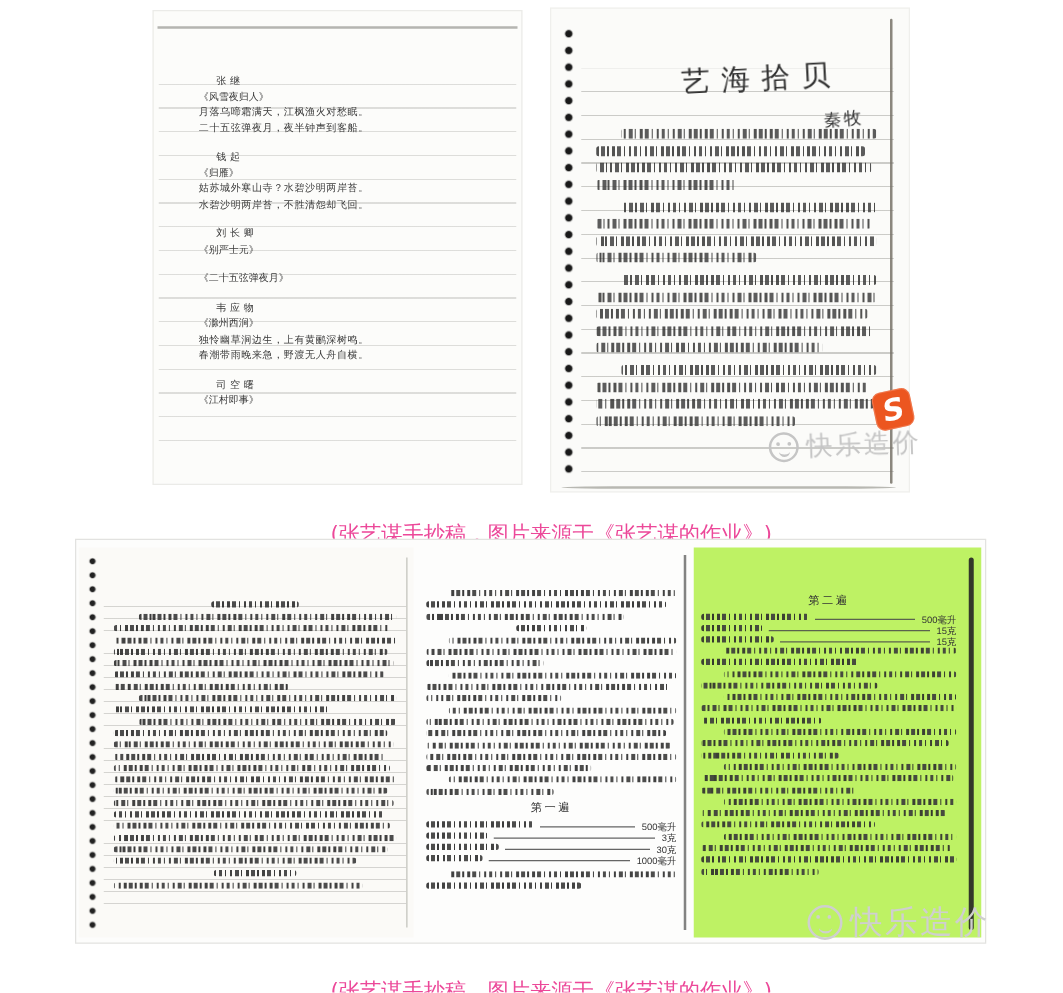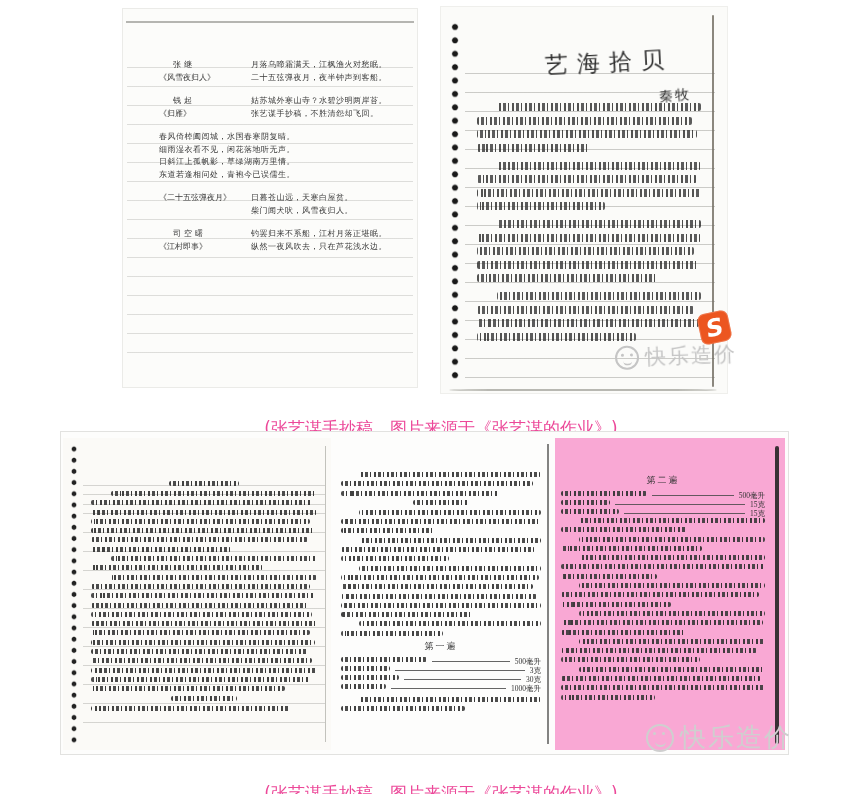--- a/index.html
+++ b/index.html
@@ -8,21 +8,21 @@
   figure{margin:0;}
 
   
   .scan-tl{position:absolute;left:122px;top:8px;width:296px;height:380px;
     background:#fcfcfa;border:1px solid #ebebe8;box-sizing:border-box;}
   .tl-topedge{position:absolute;left:3px;right:3px;top:12px;height:2px;background:#8f8f8a;opacity:.65;}
   .tl-rules{position:absolute;left:4px;right:4px;top:40px;bottom:26px;
     background:repeating-linear-gradient(180deg,transparent 0 18px,rgba(150,150,145,.30) 18px 19px);}
   .poems{position:absolute;left:36px;right:10px;top:50px;color:#383838;
     font-family:"DejaVu Sans",sans-serif;font-size:8px;line-height:12.5px;filter:blur(.25px);}
-  .poem{display:flex;margin-bottom:11px;}
+  .poem{display:flex;margin-bottom:11px;flex-direction:column;}
   .poem-label{width:92px;flex:none;display:flex;flex-direction:column;}
   .poem-author{padding-left:14px;letter-spacing:3px;white-space:nowrap;}
   .poem-title{letter-spacing:0;white-space:nowrap;}
   .poem-verses{flex:1;}
   .poem-verse{white-space:nowrap;letter-spacing:.5px;}
 
   
   .scan-tr{position:absolute;left:440px;top:6px;width:288px;height:388px;
     background:#fbfbf9;border:1px solid #efefec;box-sizing:border-box;}
   .tr-spiral{position:absolute;left:7px;top:14px;bottom:12px;width:15px;
@@ -60,30 +60,30 @@
   .pa-spiral{position:absolute;left:5px;top:6px;bottom:4px;width:13px;
     background-image:radial-gradient(circle at 6px 5px,#222 1.9px,rgba(30,30,30,.3) 2.5px,transparent 3.1px);
     background-size:13px 11.2px;background-repeat:repeat-y;}
   .pa-rules{position:absolute;left:20px;right:6px;top:38px;bottom:22px;
     background:repeating-linear-gradient(180deg,transparent 0 8.8px,rgba(125,125,120,.30) 8.8px 9.5px);}
   .pa-crease{position:absolute;right:5px;top:8px;bottom:8px;width:1px;background:#c2c2bc;}
   .pa-blocks{position:absolute;left:28px;right:14px;top:42px;}
   .pageB{position:absolute;left:280px;top:12px;width:204px;height:300px;background:#fdfdfc;}
   .pb-blocks{position:absolute;left:0;right:4px;top:28px;}
   .divider{position:absolute;left:486px;top:12px;bottom:10px;width:2px;background:#4f4f4f;opacity:.7;}
-  .pageC{position:absolute;left:494px;top:6px;width:230px;height:312px;background:#f9a8d4;}
+  .pageC{position:absolute;left:494px;top:6px;width:230px;height:312px;background:#bef264;}
   .pc-edge{position:absolute;right:6px;top:8px;bottom:6px;width:4px;background:#242424;border-radius:3px;opacity:.9;}
   .pc-blocks{position:absolute;left:6px;right:20px;top:34px;}
 
   .sec-h{text-align:center;font-size:9px;letter-spacing:2px;color:#333;
     font-family:"DejaVu Sans",sans-serif;filter:blur(.2px);margin:2px 0 4px 0;}
   .f-row{display:flex;align-items:center;height:9px;margin-bottom:0;}
   .f-lab{height:5px;flex:none;}
   .f-line{flex:1;height:0;border-bottom:1px solid #4a4a4a;margin:0 5px;opacity:.85;}
-  .f-val{font-size:7.5px;color:#333;font-family:Liberation Serif, serif;
+  .f-val{font-size:7.5px;color:#333;font-family:Liberation Sans, sans-serif;
     white-space:nowrap;filter:blur(.2px);flex:none;text-align:right;}
   .closing{margin-top:4px;}
 
   
   .s-logo{position:absolute;left:699px;top:312px;width:31px;height:31px;border-radius:7px;
     display:flex;align-items:center;justify-content:center;transform:rotate(-12deg);
     box-shadow:inset 0 0 0 1px rgba(255,255,255,.2);}
   .s-logo span{color:#fff;font-weight:bold;font-size:24px;line-height:1;
     font-family:"DejaVu Sans",sans-serif;transform:skewX(-8deg);}
 
@@ -120,48 +120,48 @@
             <div class="poem-verse">二十五弦弹夜月，夜半钟声到客船。</div>
           </div>
         </div>
         <div class="poem">
           <div class="poem-label">
             <div class="poem-author">钱起</div>
             <div class="poem-title">《归雁》</div>
           </div>
           <div class="poem-verses">
             <div class="poem-verse">姑苏城外寒山寺？水碧沙明两岸苔。</div>
-            <div class="poem-verse">张艺谋手抄稿，不胜清怨却飞回。</div>
-          </div>
-        </div>
-        <div class="poem">
+            <div class="poem-verse">水碧沙明两岸苔，不胜清怨却飞回。</div>
+          </div>
+        </div>
+        <div class="poem">
+          <div class="poem-label">
+            <div class="poem-author">刘长卿</div>
+            <div class="poem-title">《别严士元》</div>
+          </div>
+        </div>
+        <div class="poem">
+          <div class="poem-label">
+            <div class="poem-title">《二十五弦弹夜月》</div>
+          </div>
+        </div>
+        <div class="poem">
+          <div class="poem-label">
+            <div class="poem-author">韦应物</div>
+            <div class="poem-title">《滁州西涧》</div>
+          </div>
           <div class="poem-verses">
-            <div class="poem-verse">春风倚棹阖闾城，水国春寒阴复晴。</div>
-            <div class="poem-verse">细雨湿衣看不见，闲花落地听无声。</div>
-            <div class="poem-verse">日斜江上孤帆影，草绿湖南万里情。</div>
-            <div class="poem-verse">东道若逢相问处，青袍今已误儒生。</div>
-          </div>
-        </div>
-        <div class="poem">
-          <div class="poem-label">
-            <div class="poem-title">《二十五弦弹夜月》</div>
-          </div>
-          <div class="poem-verses">
-            <div class="poem-verse">日暮苍山远，天寒白屋贫。</div>
-            <div class="poem-verse">柴门闻犬吠，风雪夜归人。</div>
+            <div class="poem-verse">独怜幽草涧边生，上有黄鹂深树鸣。</div>
+            <div class="poem-verse">春潮带雨晚来急，野渡无人舟自横。</div>
           </div>
         </div>
         <div class="poem">
           <div class="poem-label">
             <div class="poem-author">司空曙</div>
             <div class="poem-title">《江村即事》</div>
-          </div>
-          <div class="poem-verses">
-            <div class="poem-verse">钓罢归来不系船，江村月落正堪眠。</div>
-            <div class="poem-verse">纵然一夜风吹去，只在芦花浅水边。</div>
           </div>
         </div>
       </div>
   </figure>
 
   <figure class="scan-tr">
     <div class="tr-spiral"></div>
     <div class="tr-rules"></div>
     <div class="tr-edge"></div>
     <div class="tr-btmedge"></div>

